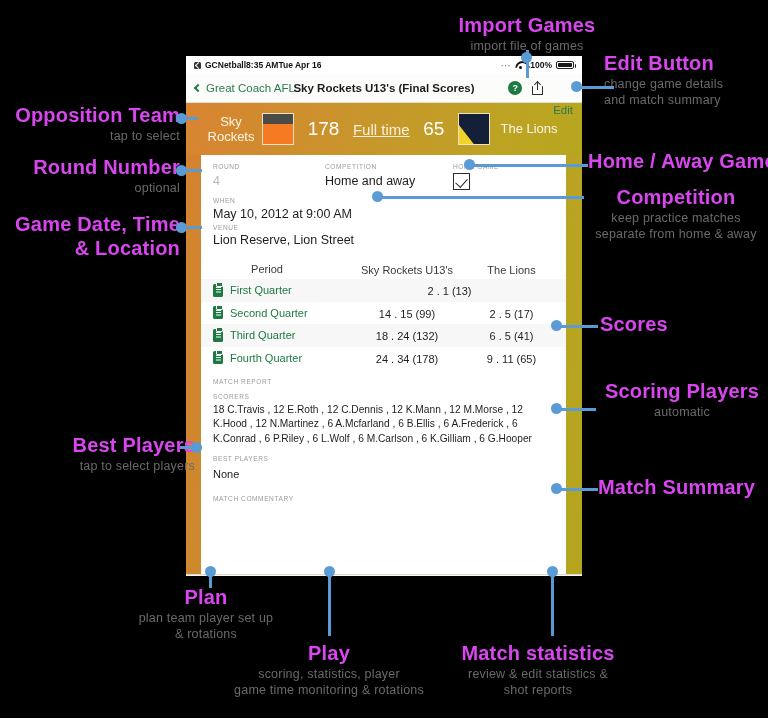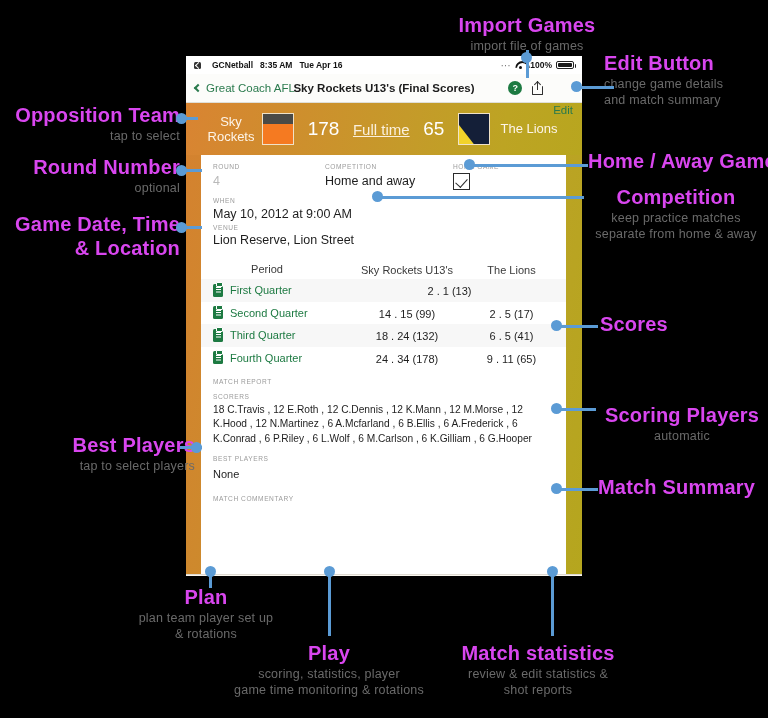--- a/index.html
+++ b/index.html
@@ -48,21 +48,21 @@
   }
   .sb-appicon {
     width: 7px; height: 7px; background: #333; border-radius: 1.5px;
     margin-right: 4px; position: relative;
   }
   .sb-appicon::after{
     content:""; position:absolute; left:1.5px; top:1.5px; width:4px; height:4px;
     border-left:1.5px solid #fff; border-bottom:1.5px solid #fff; transform:rotate(45deg);
     transform-origin:center;
   }
-  .sb-left { display: flex; align-items: center; gap: 7px; }
+  .sb-left { display: flex; align-items: center; }
   .sb-right { margin-left: auto; display: flex; align-items: center; gap: 4px; }
   .sb-dots { letter-spacing: 1px; font-size: 7px; color: #777; }
   .wifi {
     width: 11px; height: 8px; position: relative; display: inline-block;
   }
   .wifi::before{
     content:""; position:absolute; left:0; top:0; width:11px; height:11px;
     border:2px solid #111; border-radius:50%;
     clip-path: polygon(0 0, 100% 0, 100% 45%, 0 45%);
   }
@@ -425,21 +425,21 @@
   </div>
   <div class="lead h" style="left:378px; top:196px; width:206px;"></div>
   <div class="dot" style="left:372px; top:191px;"></div>
 
   <div class="anno l" style="left:600px; top:313px; width:168px;">
     <div class="a-title">Scores</div>
   </div>
   <div class="lead h" style="left:556px; top:325px; width:42px;"></div>
   <div class="dot" style="left:551px; top:320px;"></div>
 
-  <div class="anno c" style="left:596px; top:404px; width:172px;text-align:center;">
+  <div class="anno c" style="left:596px; top:380px; width:172px;text-align:center;">
     <div class="a-title">Scoring Players</div>
     <div class="a-sub">automatic</div>
   </div>
   <div class="lead h" style="left:556px; top:408px; width:40px;"></div>
   <div class="dot" style="left:551px; top:403px;"></div>
 
   <div class="anno l" style="left:598px; top:476px; width:170px;">
     <div class="a-title">Match Summary</div>
   </div>
   <div class="lead h" style="left:556px; top:488px; width:42px;"></div>

